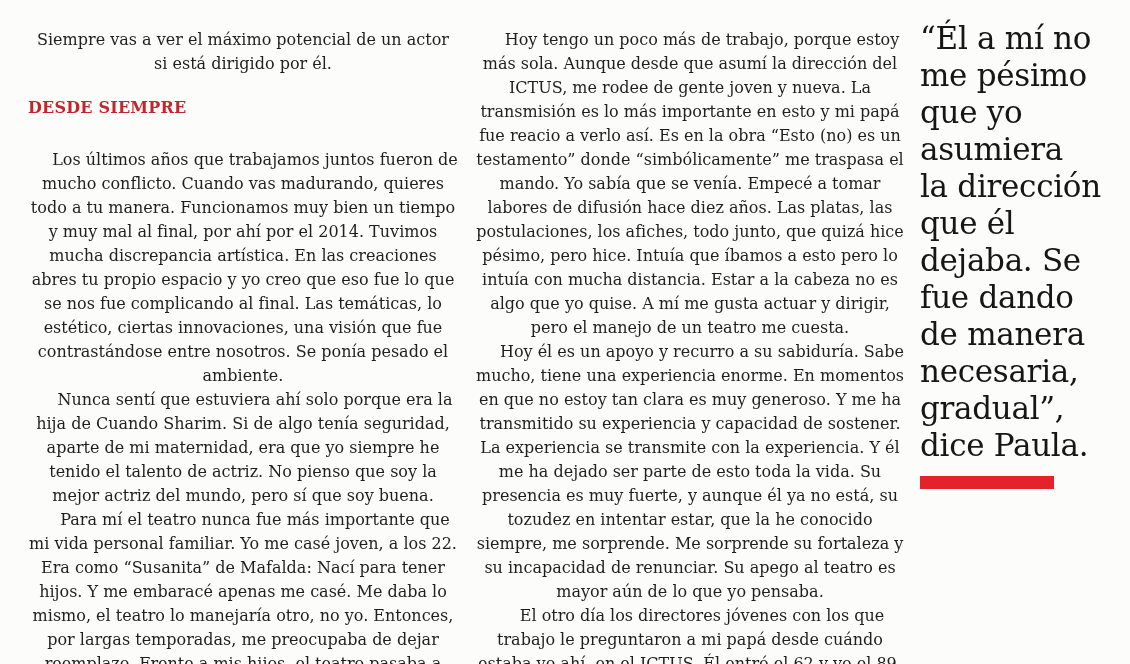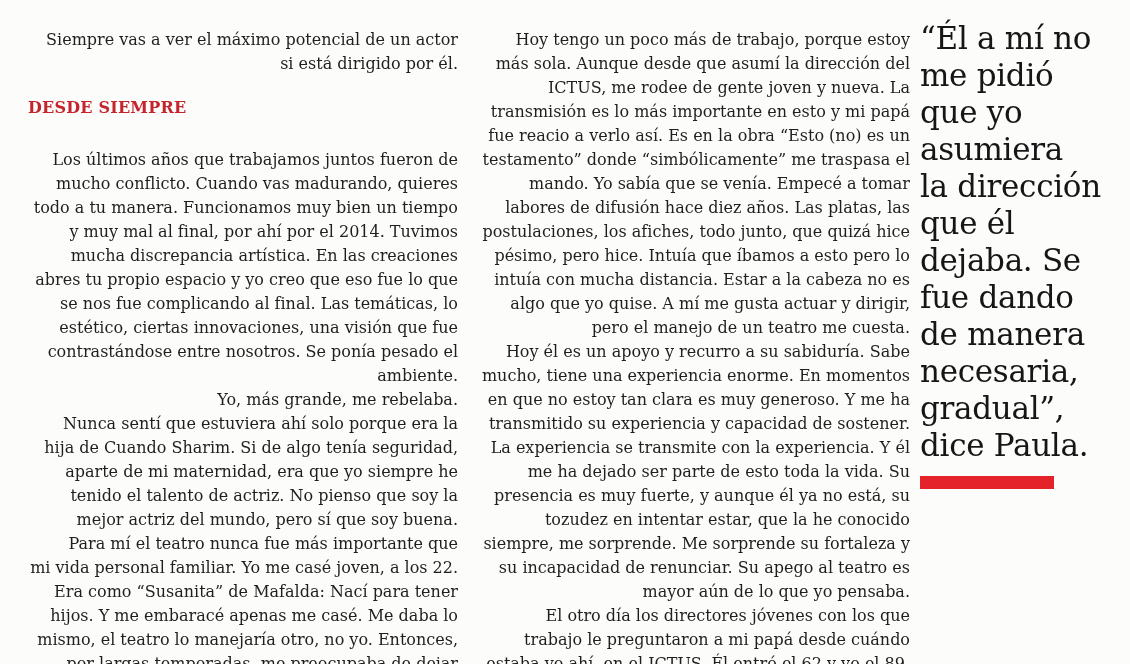--- a/index.html
+++ b/index.html
@@ -19,21 +19,21 @@
   .page{position:relative;width:1130px;height:664px;}
   .col{position:absolute;top:28px;}
   .col-left{left:28px;width:430px;}
   .col-middle{left:470px;width:440px;}
   .col-quote{left:920px;top:20px;width:202px;}
   .para{
     margin:0;
     font-size:16px;
     line-height:24px;
     text-indent:24px;
-    text-align:right;
+    text-align:center;
     hyphens:auto;
     -webkit-hyphens:auto;
   }
   .para.no-indent{text-indent:0;}
   .section-heading{
     margin:20px 0 28px 0;
     font-size:16px;
     line-height:24px;
     font-weight:bold;
     letter-spacing:0.2px;
@@ -55,37 +55,36 @@
 </style>
 </head>
 <body>
 
 <div class="page">
 
   <div class="col col-left">
     <p class="para no-indent">Siempre vas a ver el máximo potencial de un actor si está dirigido por él.</p>
     <h2 class="section-heading">DESDE SIEMPRE</h2>
     <p class="para">Los últimos años que trabajamos juntos fueron de mucho conflicto. Cuando vas madurando, quieres todo a tu manera. Funcionamos muy bien un tiempo y muy mal al final, por ahí por el 2014. Tuvimos mucha discrepancia artística. En las creaciones abres tu propio espacio y yo creo que eso fue lo que se nos fue complicando al final. Las temáticas, lo estético, ciertas innovaciones, una visión que fue contrastándose entre nosotros. Se ponía pesado el ambiente.</p>
-    <p class="para">Yo, más grande, me rebelaba.</p>
     <p class="para">Nunca sentí que estuviera ahí solo porque era la hija de Cuando Sharim. Si de algo tenía seguridad, aparte de mi maternidad, era que yo siempre he tenido el talento de actriz. No pienso que soy la mejor actriz del mundo, pero sí que soy buena.</p>
     <p class="para">Para mí el teatro nunca fue más importante que mi vida personal familiar. Yo me casé joven, a los 22. Era como “Susanita” de Mafalda: Nací para tener hijos. Y me embaracé apenas me casé. Me daba lo mismo, el teatro lo manejaría otro, no yo. Entonces, por largas temporadas, me preocupaba de dejar reemplazo. Frente a mis hijos, el teatro pasaba a segundo plano.</p>
   </div>
 
   <div class="col col-middle">
     <p class="para">Hoy tengo un poco más de trabajo, porque estoy más sola. Aunque desde que asumí la dirección del ICTUS, me rodee de gente joven y nueva. La transmisión es lo más importante en esto y mi papá fue reacio a verlo así. Es en la obra “Esto (no) es un testamento” donde “simbólicamente” me traspasa el mando. Yo sabía que se venía. Empecé a tomar labores de difusión hace diez años. Las platas, las postulaciones, los afiches, todo junto, que quizá hice pésimo, pero hice. Intuía que íbamos a esto pero lo intuía con mucha distancia. Estar a la cabeza no es algo que yo quise. A mí me gusta actuar y dirigir, pero el manejo de un teatro me cuesta.</p>
     <p class="para">Hoy él es un apoyo y recurro a su sabiduría. Sabe mucho, tiene una experiencia enorme. En momentos en que no estoy tan clara es muy generoso. Y me ha transmitido su experiencia y capacidad de sostener. La experiencia se transmite con la experiencia. Y él me ha dejado ser parte de esto toda la vida. Su presencia es muy fuerte, y aunque él ya no está, su tozudez en intentar estar, que la he conocido siempre, me sorprende. Me sorprende su fortaleza y su incapacidad de renunciar. Su apego al teatro es mayor aún de lo que yo pensaba.</p>
     <p class="para">
       <span>El otro día los directores jóvenes con los que trabajo le preguntaron a mi papá desde cuándo estaba yo ahí, en el ICTUS. Él entró el 62 y yo el 89. Pero él les dijo: “desde siempre”.</span>
       
     </p>
   </div>
 
   <aside class="col col-quote">
     <div class="quote-text">“Él a mí no
-me pidió
+me pésimo
 que yo
 asumiera
 la dirección
 que él
 dejaba. Se
 fue dando
 de manera
 necesaria,
 gradual”,
 dice Paula.</div>

